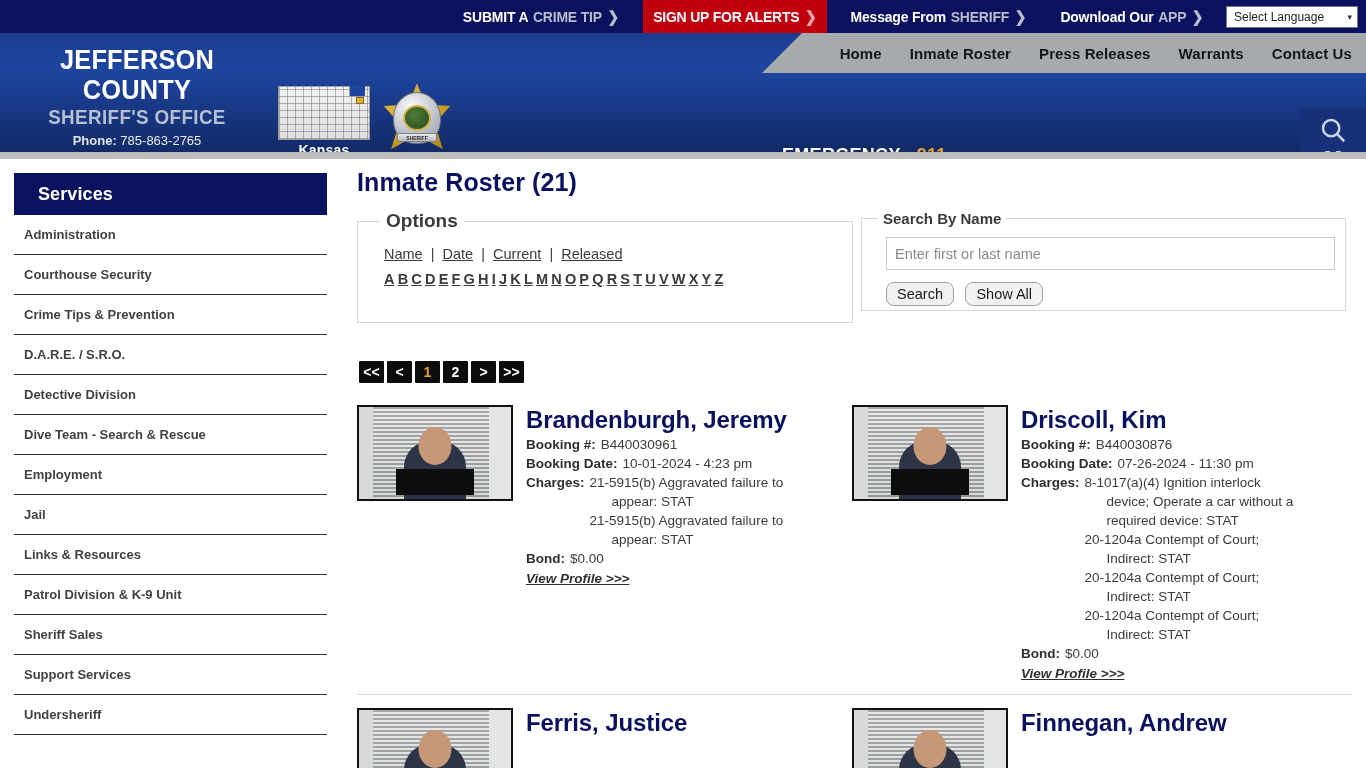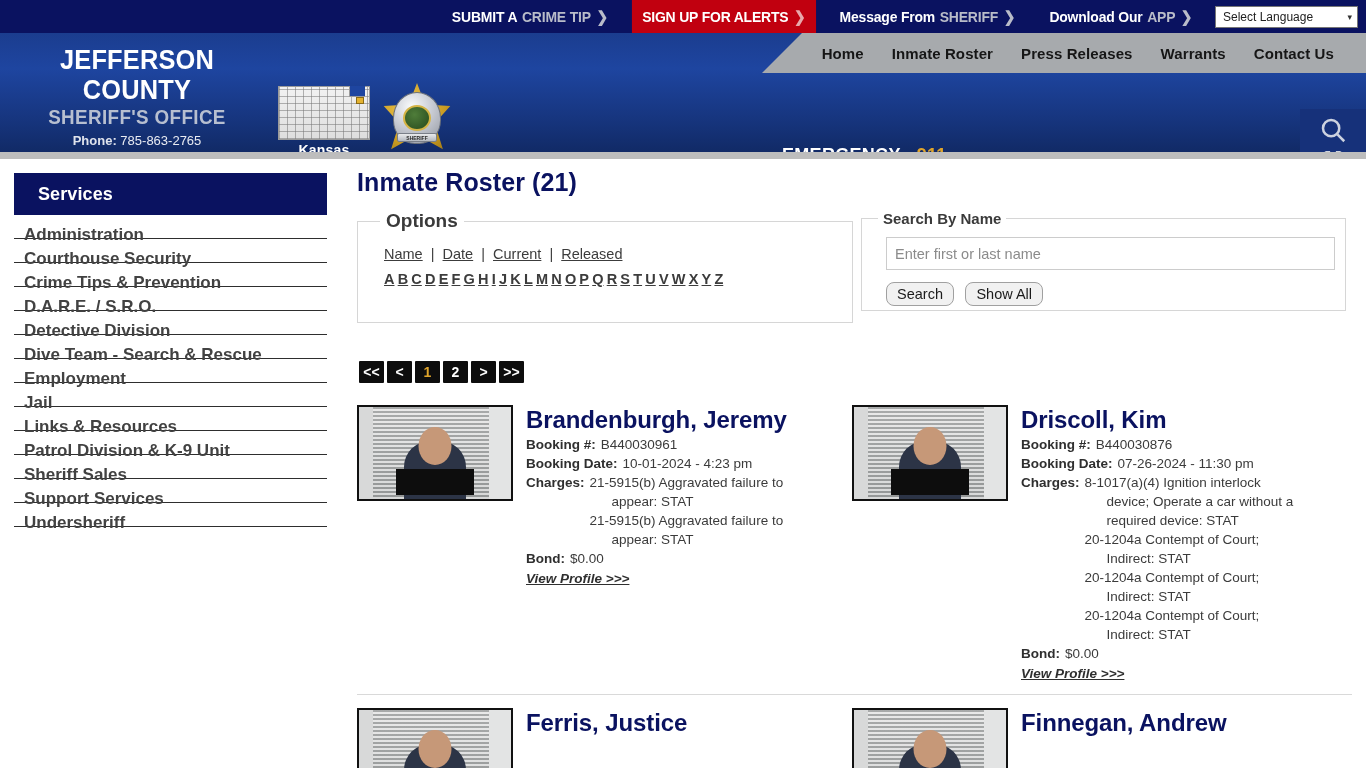--- a/index.html
+++ b/index.html
@@ -36,21 +36,21 @@
   .topbar-link .dim { color: #b9bcc9; font-weight: bold; margin-left: 5px; }
   .topbar-link.alert { background: #c1000f; }
   .topbar-link .chev {
     margin-left: 6px; color: #b9bcc9; font-size: 15px; font-weight: bold;
   }
   .topbar-link.alert .chev { color: #e8a8ab; }
 
   .lang-select {
     align-self: center;
     margin-left: 6px; margin-right: 8px;
-    width: 143px; height: 22px;
+    width: 132px; height: 22px;
     background: #ffffff;
     border: 1px solid #767676;
     font-size: 12px;
     font-family: "Liberation Sans", sans-serif;
     color: #222;
     display: flex; align-items: center;
     justify-content: space-between;
     padding: 0 5px 0 7px;
   }
   .lang-select .caret { font-size: 9px; color: #333; }
@@ -139,21 +139,21 @@
   }
 
   
   .navstrip {
     position: absolute; left: 762px; top: 0; width: 604px; height: 40px;
     background: #a7aaad;
     clip-path: polygon(40px 0, 604px 0, 604px 40px, 0 40px);
   }
   .navstrip .items {
     position: absolute; right: 0; top: 0; height: 40px;
-    display: flex; align-items: center; padding-right: 18px;
+    display: flex; align-items: center; padding-right: 0;
   }
   .navstrip a {
     color: #161616; font-size: 15px; font-weight: bold;
     text-decoration: none; padding: 0 14px; white-space: nowrap;
     font-family: "Liberation Sans Narrow", "Liberation Sans", sans-serif;
     letter-spacing: 0.1px;
   }
 
   
   .emerg {
@@ -184,23 +184,23 @@
     position: absolute; left: 14px; top: 173px;
     width: 313px;
   }
   .sidebar .head {
     background: #0a1260; color: #ffffff;
     font-size: 18px; font-weight: bold;
     height: 42px; line-height: 42px; padding-left: 24px;
     letter-spacing: 0.1px;
   }
   .sidebar .item {
-    height: 24px; line-height: 40px;
+    height: 40px; line-height: 40px;
     border-bottom: 1px solid #2e2e2e;
-    color: #424242; font-size: 17px; font-weight: bold;
+    color: #424242; font-size: 13px; font-weight: bold;
     padding-left: 10px; white-space: nowrap;
     text-decoration: none; display: block;
   }
 
   
   .content { position: absolute; left: 357px; top: 168px; width: 995px; }
   .page-title {
     color: #0a1260; font-size: 25px; font-weight: bold;
     margin: 0 0 13px 0; letter-spacing: 0.1px;
   }

